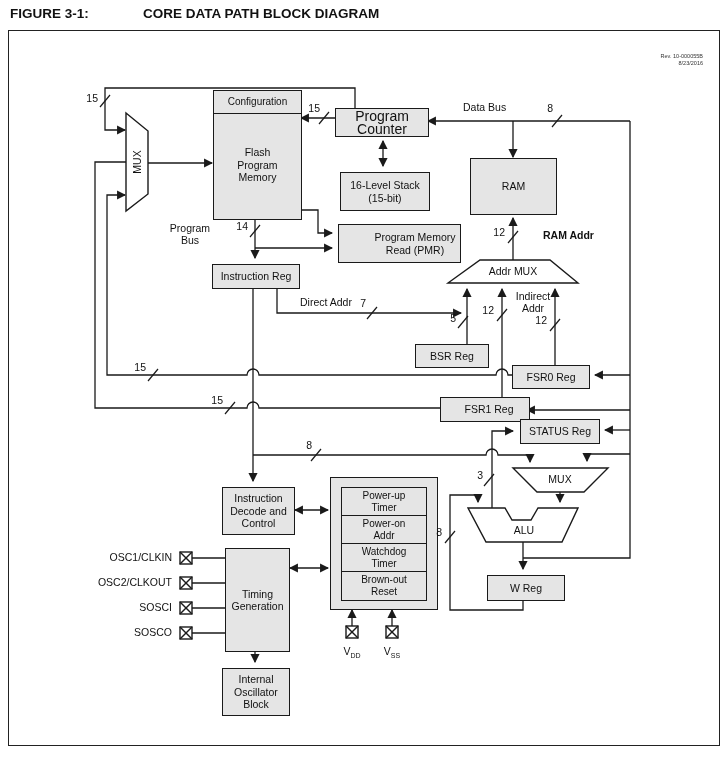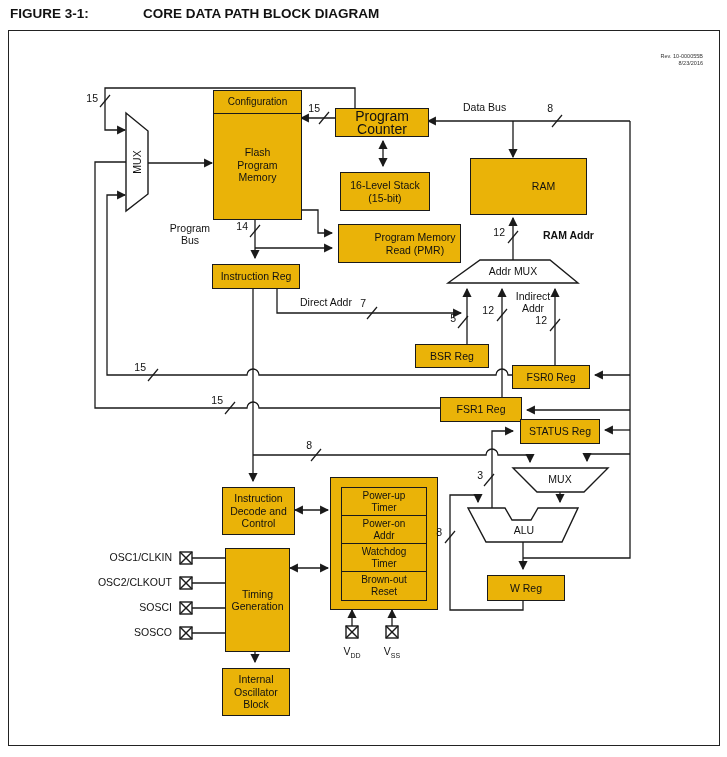--- a/index.html
+++ b/index.html
@@ -3,21 +3,21 @@
 <meta charset="utf-8">
 <style>
   html,body{margin:0;padding:0;background:#fff;}
   #page{position:relative;width:727px;height:757px;background:#fff;
         font-family:"Liberation Sans", sans-serif;color:#111;overflow:hidden;}
   .fig-label{position:absolute;left:10px;top:6px;font-size:13.5px;font-weight:bold;}
   .fig-title{position:absolute;left:143px;top:6px;font-size:13.5px;font-weight:bold;}
   .frame{position:absolute;left:8px;top:30px;width:710px;height:714px;border:1.2px solid #222;}
   .rev{position:absolute;left:615px;top:53px;width:88px;text-align:right;
        font-size:5.5px;line-height:7px;color:#333;}
-  .box{position:absolute;border:1.4px solid #1a1a1a;background:#eab308;display:flex;
+  .box{position:absolute;border:1.4px solid #1a1a1a;background:#e5e5e5;display:flex;
        align-items:center;justify-content:center;text-align:center;
        white-space:pre-line;font-size:10.5px;line-height:12.5px;}
   .lbl{position:absolute;font-size:10.5px;line-height:12px;white-space:pre-line;}
   .bw{position:absolute;font-size:10.5px;line-height:11px;}
   .tr{text-align:right;}
   .tc{text-align:center;}
   .pin-lbl{position:absolute;width:95px;text-align:right;font-size:10.5px;}
   .rot{position:absolute;transform:rotate(-90deg);font-size:10.5px;text-align:center;}
   sub{font-size:7px;}
   svg{position:absolute;left:0;top:0;}
@@ -170,26 +170,26 @@
   </div>
   <div class="box" style="left:213px;top:90px;width:87px;height:22px;font-size:10px;">Configuration</div>
   <div class="rot" style="left:107px;top:156px;width:60px;">MUX</div>
 
   <div class="box" style="left:335px;top:108px;width:92px;height:27px;font-size:14px;">Program Counter</div>
   <div class="box" style="left:340px;top:172px;width:88px;height:37px;">16-Level Stack
 (15-bit)</div>
   <div class="box" style="left:338px;top:224px;width:90px;height:37px;padding-left:31px;">Program Memory
 Read (PMR)</div>
   <div class="box" style="left:212px;top:264px;width:86px;height:23px;">Instruction Reg</div>
-  <div class="box" style="left:470px;top:158px;width:85px;height:55px;padding-left:30px;">RAM</div>
+  <div class="box" style="left:470px;top:158px;width:85px;height:55px;">RAM</div>
 
   <div class="lbl tc" style="left:463px;top:265px;width:100px;">Addr MUX</div>
   <div class="box" style="left:415px;top:344px;width:72px;height:22px;">BSR Reg</div>
   <div class="box" style="left:512px;top:365px;width:76px;height:22px;">FSR0 Reg</div>
-  <div class="box" style="left:440px;top:397px;width:80px;height:23px;">FSR1 Reg</div>
+  <div class="box" style="left:440px;top:397px;width:80px;height:23px;padding-left:8px;">FSR1 Reg</div>
   <div class="box" style="left:520px;top:419px;width:78px;height:23px;">STATUS Reg</div>
 
   <div class="lbl tc" style="left:520px;top:473px;width:80px;">MUX</div>
   <div class="lbl tc" style="left:484px;top:524px;width:80px;">ALU</div>
   <div class="box" style="left:487px;top:575px;width:76px;height:24px;">W Reg</div>
 
   <div class="box" style="left:222px;top:487px;width:71px;height:46px;">Instruction
 Decode and
 Control</div>
   <div class="box" style="left:225px;top:548px;width:63px;height:102px;">Timing

